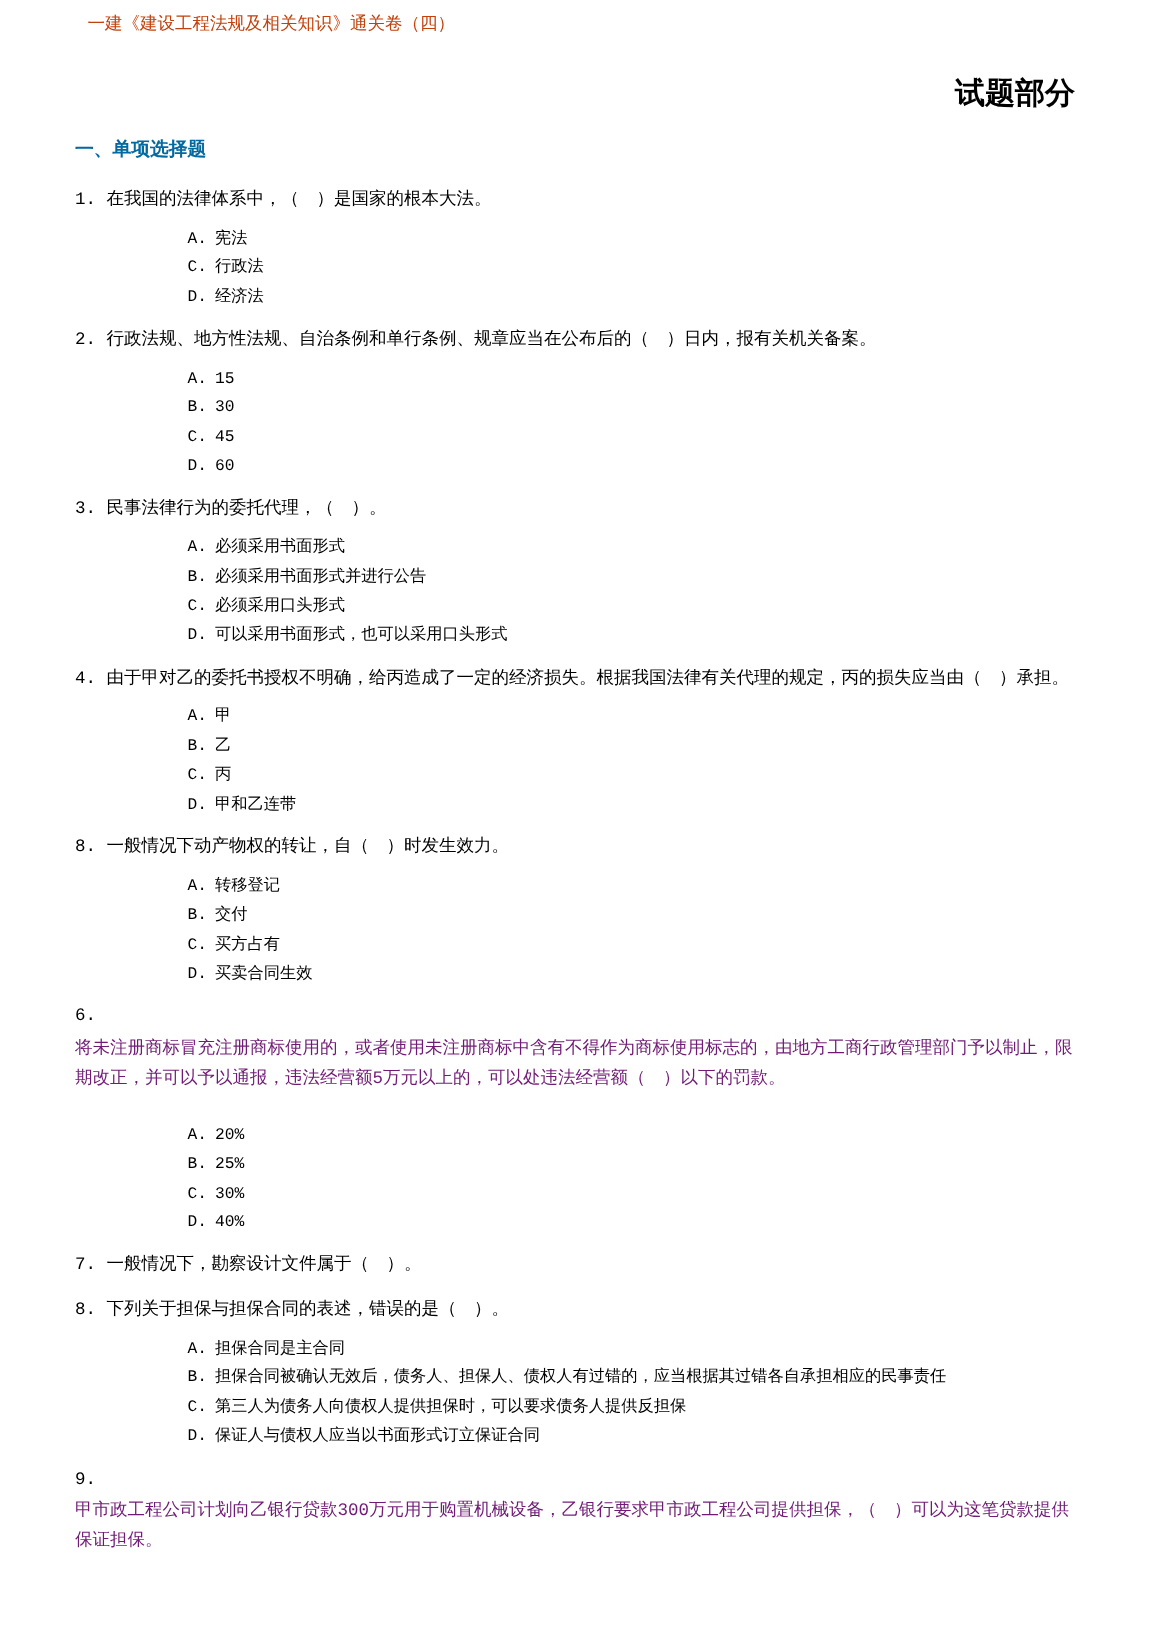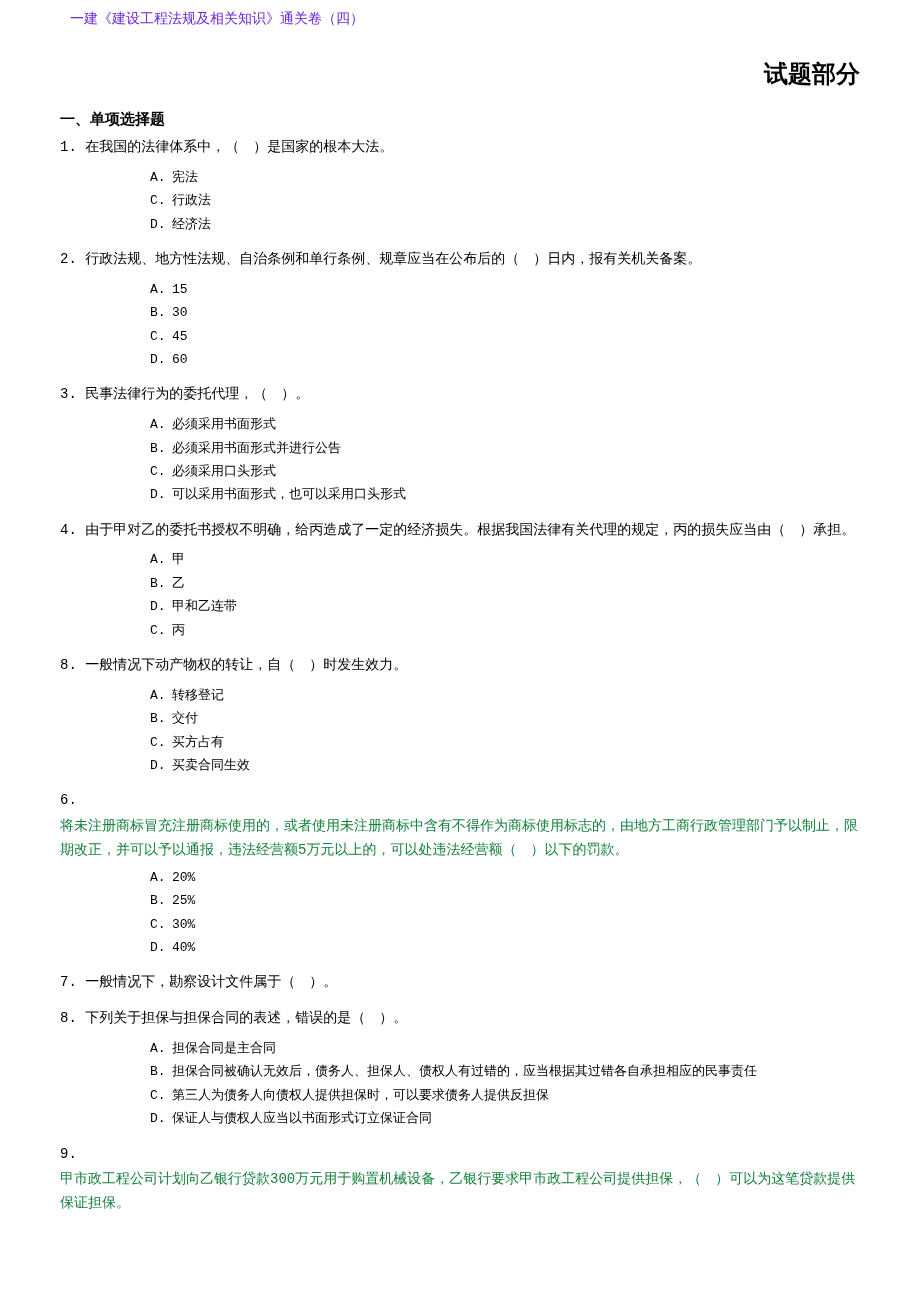--- a/index.html
+++ b/index.html
@@ -11,53 +11,53 @@
       font-family: "SimSun", "宋体", serif;
       font-size: 14px;
       background: #fff;
       color: #333;
       width: 920px;
       min-height: 1302px;
       position: relative;
       padding: 10px 60px 40px 60px;
     }
     .header-title {
-      color: #6d28d9;
+      color: #c2410c;
       font-size: 14px;
       margin-bottom: 30px;
       margin-left: 10px;
     }
     .main-title {
       text-align: right;
       font-size: 24px;
       font-weight: bold;
       margin-bottom: 20px;
       color: #000;
     }
     .section-heading {
       font-weight: bold;
       font-size: 15px;
-      margin-bottom: 7px;
-      color: #000000;
+      margin-bottom: 20px;
+      color: #0369a1;
     }
     .question {
       margin-bottom: 12px;
       font-family: Liberation Mono, monospace;
     }
     .question-text {
       font-size: 14px;
       line-height: 1.7;
       margin-bottom: 6px;
       color: #000;
     }
     .question-text-wrapped {
       font-size: 14px;
       line-height: 1.7;
-      margin-bottom: 3px;
-      color: #15803d;
+      margin-bottom: 20px;
+      color: #701a75;
     }
     .options {
       padding-left: 42px;
     }
     .option {
       font-size: 13px;
       line-height: 1.8;
       color: #000;
       margin-left: 48px;
     }
@@ -106,22 +106,22 @@
         <div class="option"><span class="option-label">B.</span><span>必须采用书面形式并进行公告</span></div>
         <div class="option"><span class="option-label">C.</span><span>必须采用口头形式</span></div>
         <div class="option"><span class="option-label">D.</span><span>可以采用书面形式，也可以采用口头形式</span></div>
       </div>
     </div>
     <div class="question">
       <div class="question-text">4. 由于甲对乙的委托书授权不明确，给丙造成了一定的经济损失。根据我国法律有关代理的规定，丙的损失应当由（　）承担。</div>
       <div class="options">
         <div class="option"><span class="option-label">A.</span><span>甲</span></div>
         <div class="option"><span class="option-label">B.</span><span>乙</span></div>
+        <div class="option"><span class="option-label">C.</span><span>丙</span></div>
         <div class="option"><span class="option-label">D.</span><span>甲和乙连带</span></div>
-        <div class="option"><span class="option-label">C.</span><span>丙</span></div>
       </div>
     </div>
     <div class="question">
       <div class="question-text">8. 一般情况下动产物权的转让，自（　）时发生效力。</div>
       <div class="options">
         <div class="option"><span class="option-label">A.</span><span>转移登记</span></div>
         <div class="option"><span class="option-label">B.</span><span>交付</span></div>
         <div class="option"><span class="option-label">C.</span><span>买方占有</span></div>
         <div class="option"><span class="option-label">D.</span><span>买卖合同生效</span></div>
       </div>

